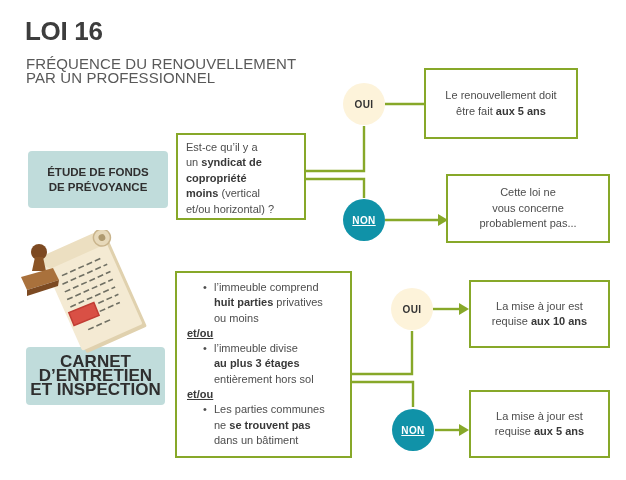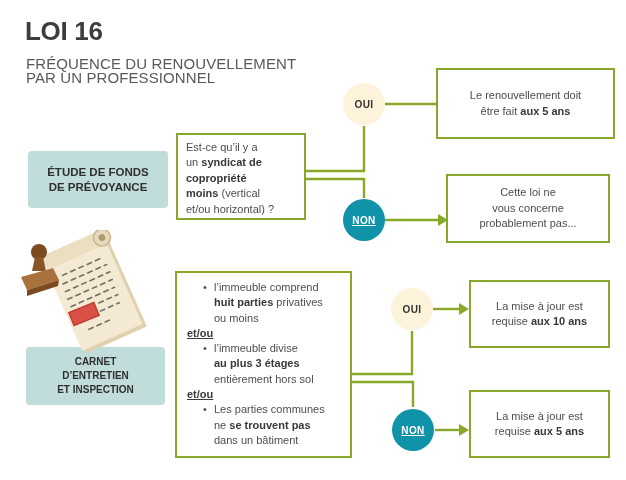--- a/index.html
+++ b/index.html
@@ -10,31 +10,31 @@
   .abs{position:absolute;box-sizing:border-box;}
 
   .page-title{left:25px;top:16px;font-size:26px;font-weight:700;color:#3d3d3d;letter-spacing:-0.3px;}
   .page-subtitle{left:26px;top:57px;font-size:15px;line-height:13.5px;color:#595959;white-space:pre-line;letter-spacing:0.1px;}
 
   .label-box{
     background:var(--label-bg);border-radius:4px;display:flex;align-items:center;justify-content:center;
     text-align:center;font-weight:700;font-size:11.5px;line-height:14.5px;color:#2f2f2f;white-space:pre-line;margin-left:8px;
   }
   .label-etude{left:20px;top:151px;width:140px;height:57px;}
-  .label-carnet{left:18px;top:347px;width:139px;height:58px;font-size:10px;line-height:14px;}
+  .label-carnet{left:18px;top:347px;width:139px;height:58px;font-size:17px;line-height:14px;}
 
   .green-box{border:2px solid var(--green);background:#fff;}
   .question-box{left:176px;top:133px;width:130px;height:87px;padding:5px 6px 5px 8px;font-size:11px;line-height:15.4px;}
   .criteria-box{left:175px;top:271px;width:177px;height:187px;padding:7px 6px 7px 10px;font-size:11px;line-height:15.3px;}
   .bullet{display:flex;margin-left:16px;}
   .bullet .dot{width:11px;flex:0 0 11px;color:#4d4d4d;}
   .etou{font-weight:700;text-decoration:underline;color:#3a3a3a;}
 
   .result-box{display:flex;align-items:center;justify-content:center;text-align:center;font-size:11px;line-height:15.5px;}
-  .result-1{left:436px;top:68px;width:179px;height:71px;}
+  .result-1{left:424px;top:68px;width:154px;height:71px;}
   .result-2{left:446px;top:174px;width:164px;height:69px;}
   .result-3{left:469px;top:280px;width:141px;height:68px;}
   .result-4{left:469px;top:390px;width:141px;height:68px;}
 
   .circle{
     width:42px;height:42px;border-radius:50%;display:flex;align-items:center;justify-content:center;
     font-weight:700;font-size:10px;letter-spacing:0.4px;color:#333;text-align:center;
   }
   .circle.oui{background:var(--cream);}
   .circle.non{background:var(--teal);color:#ffffff;text-decoration:underline;}

